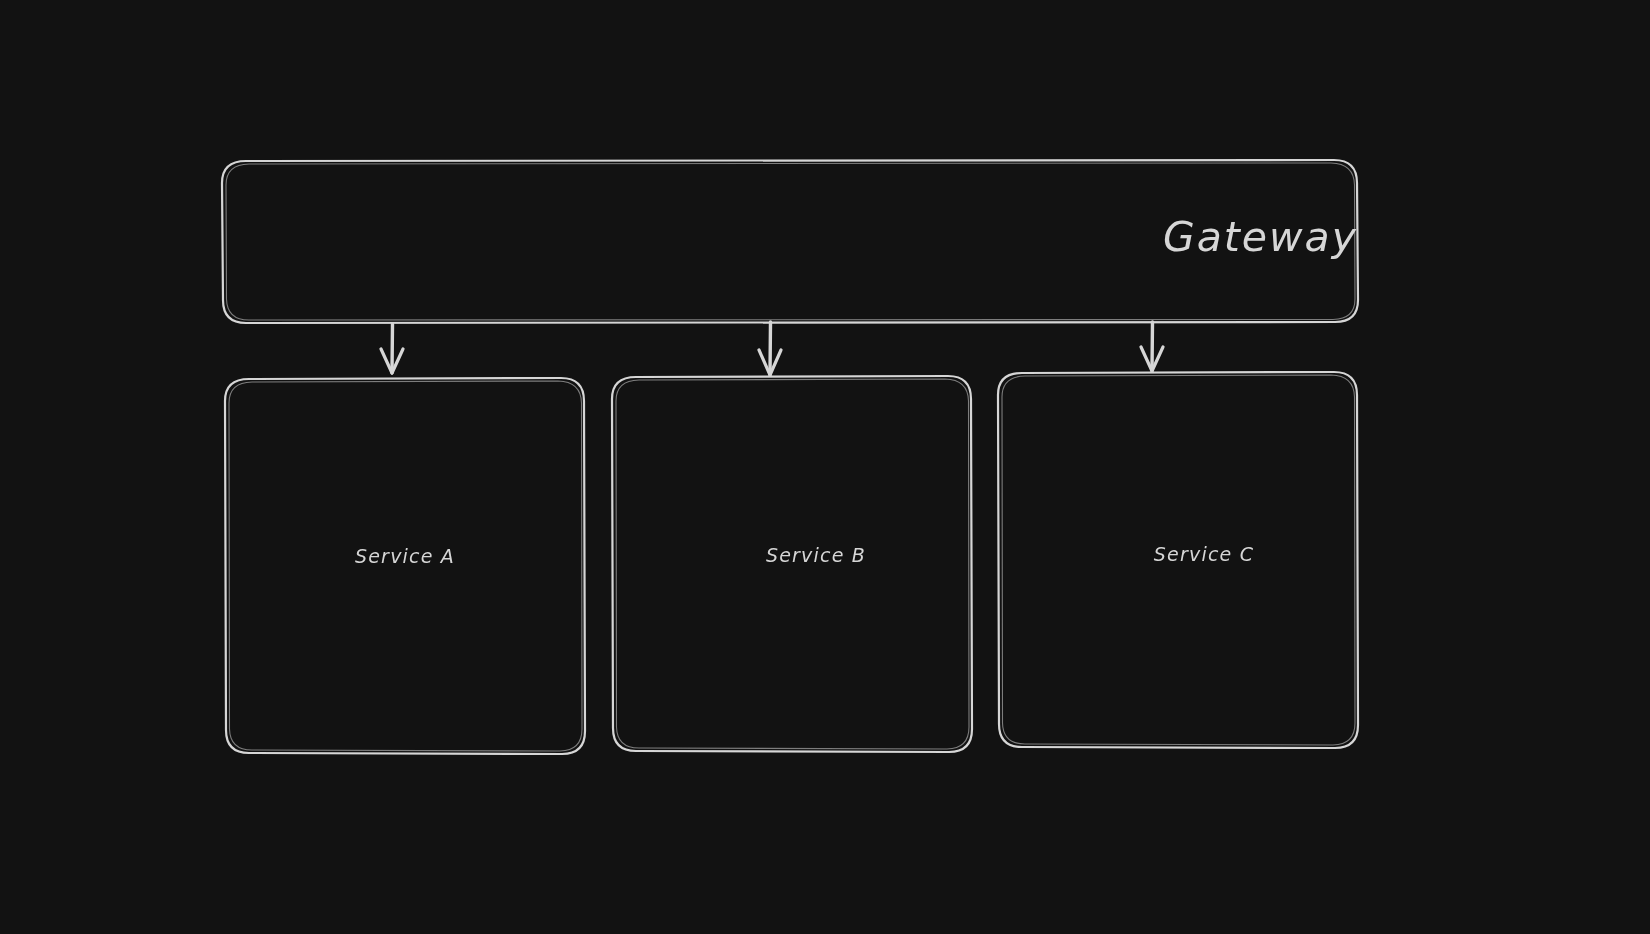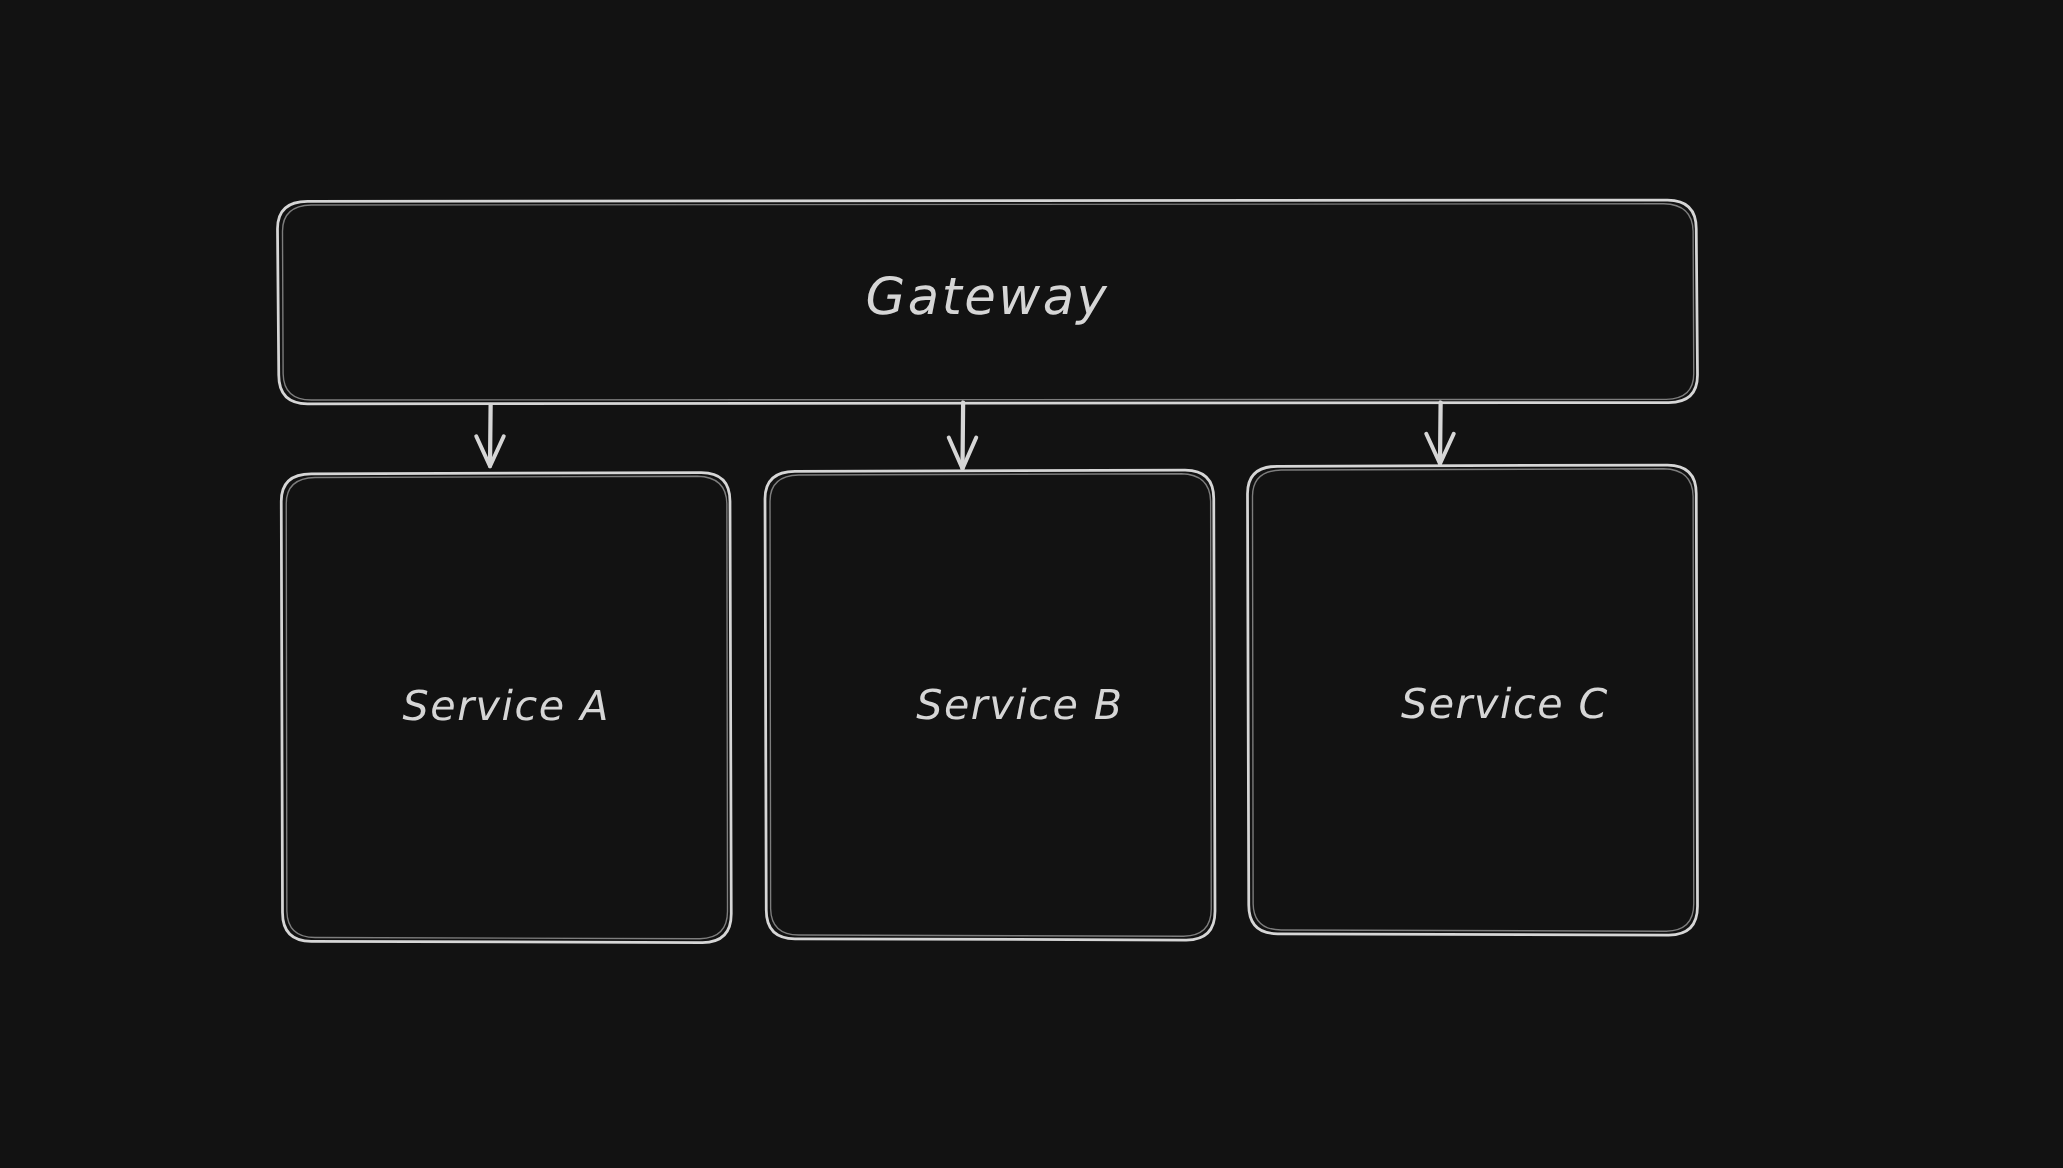--- a/index.html
+++ b/index.html
@@ -36,21 +36,21 @@
     white-space: nowrap;
     letter-spacing: 1px;
     text-align: center;
     user-select: none;
   }
   .label-gateway {
     font-size: 41px;
     letter-spacing: 2px;
   }
   .label-service {
-    font-size: 33px;
+    font-size: 19px;
     letter-spacing: 1.2px;
   }
 </style>
 </head>
 <body>
 
 <div id="canvas">
 
   <svg id="diagram-svg" viewBox="0 0 1650 934" xmlns="http://www.w3.org/2000/svg">
 
@@ -151,21 +151,21 @@
     </g>
 
     <g>
       <path d="M 1152.5 322 L 1152 370" fill="none" stroke="#d6d6d6" stroke-width="3.4" stroke-linecap="round"></path>
       <path d="M 1141 347 L 1152 371" fill="none" stroke="#d6d6d6" stroke-width="3.2" stroke-linecap="round"></path>
       <path d="M 1163 347 L 1152 371" fill="none" stroke="#d6d6d6" stroke-width="3.2" stroke-linecap="round"></path>
     </g>
 
   </svg>
 
-  <div class="node-label label-gateway" style="left:222px; top:213px; width:1136px;">Gateway</div>
+  <div class="node-label label-gateway" style="left:222px; top:213px; width:1136px;text-align:right;">Gateway</div>
 
   <div class="node-label label-service" style="left:225px; top:545px; width:360px;">Service A</div>
 
   <div class="node-label label-service" style="left:636px; top:544px; width:360px;">Service B</div>
 
   <div class="node-label label-service" style="left:998px; top:543px; width:412px;">Service C</div>
 
 </div>
 
 </body></html>

